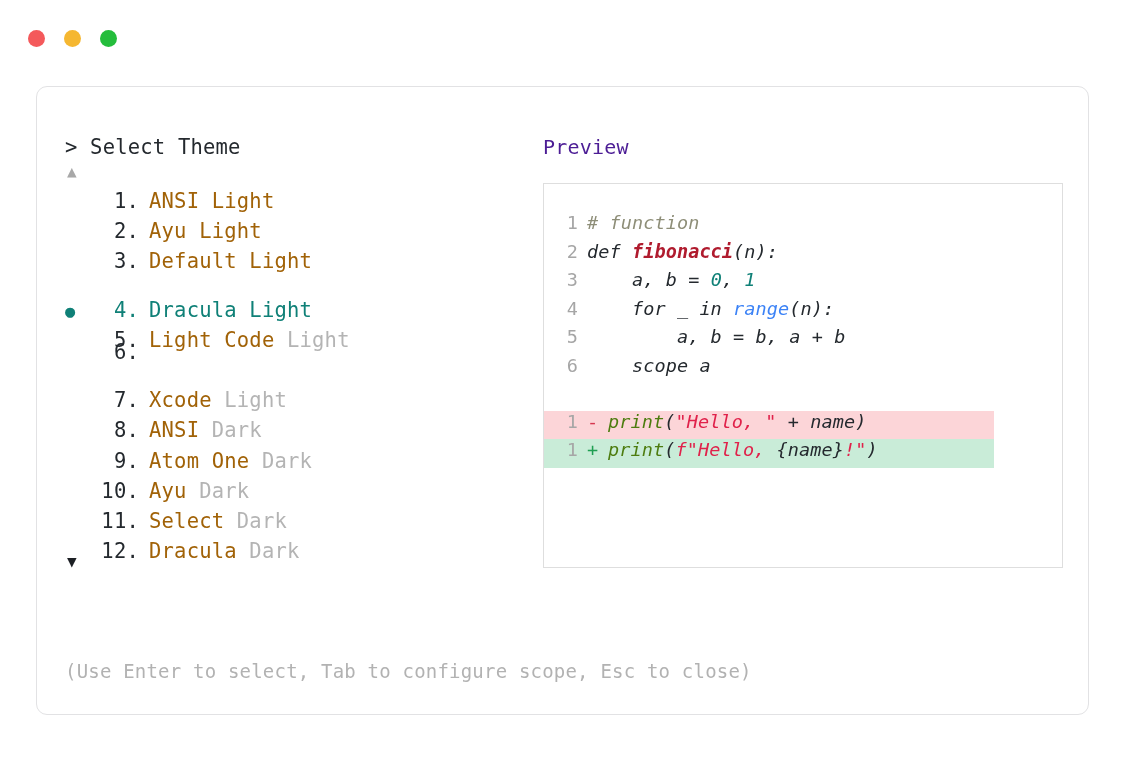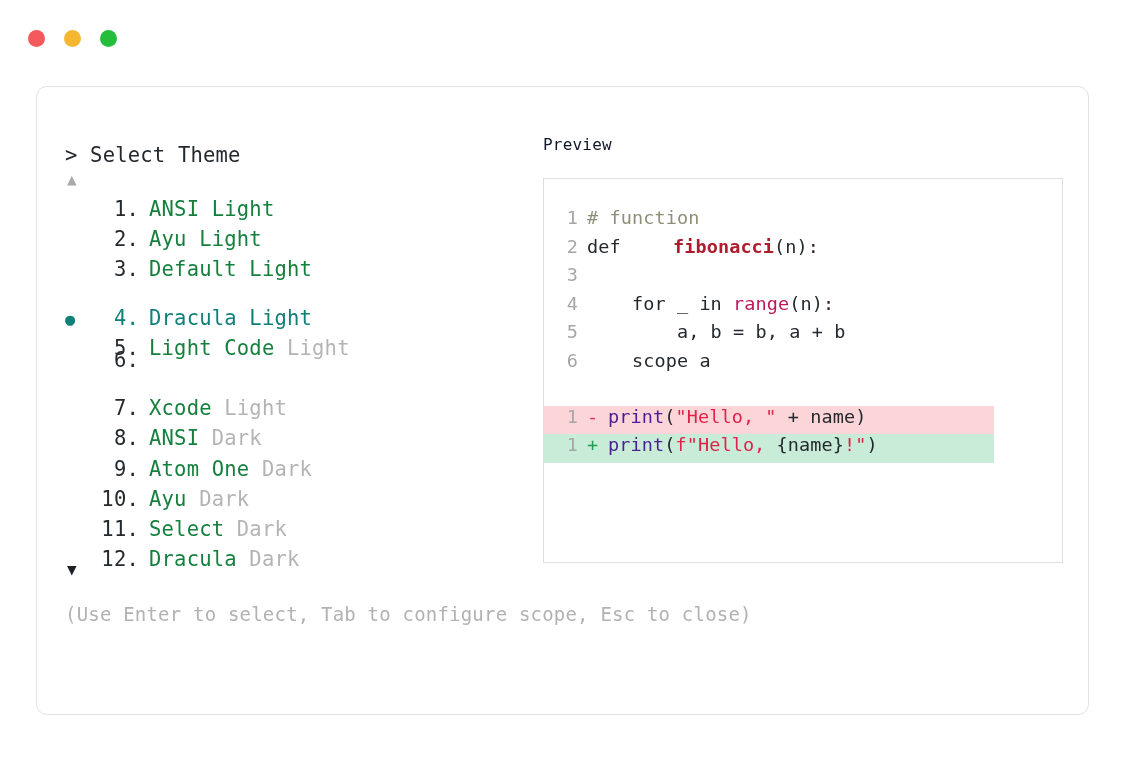--- a/index.html
+++ b/index.html
@@ -61,21 +61,20 @@
     left: 28px;
     top: 48px;
     width: 470px;
   }
   .prompt-line {
     font-size: 20.5px;
     color: #24292e;
     letter-spacing: 0.2px;
     white-space: pre;
     margin-bottom: 2px;
-    margin-top: 8px;
   }
   .scroll-arrow {
     font-size: 16px;
     line-height: 22px;
     height: 22px;
     padding-left: 2px;
     white-space: pre;
   }
   .scroll-arrow.up   { color: #a8a8a8; }
   .scroll-arrow.down { color: #1c1f24; }
@@ -99,43 +98,43 @@
     font-size: 17px;
   }
   .index-cell {
     width: 46px;
     flex: 0 0 46px;
     text-align: right;
     color: #24292e;
   }
   .name-cell {
     margin-left: 10px;
-    color: #15803d;
+    color: #a16207;
   }
   .variant-cell {
     color: #b4b4b4;
     margin-left: 0;
     margin-top: 18px;
   }
   .theme-row.selected .index-cell,
   .theme-row.selected .name-cell,
   .theme-row.selected .variant-cell {
     color: #0f8077;
   }
 
   
   .right-col {
     position: absolute;
     left: 506px;
     top: 48px;
     width: 520px;
   }
   .preview-title {
-    font-size: 16px;
-    color: #0f172a;
+    font-size: 20px;
+    color: #4c1d95;
     letter-spacing: 0.2px;
     white-space: pre;
   }
   .preview-box {
     margin-top: 24px;
     width: 520px;
     height: 385px;
     box-sizing: border-box;
     border: 1.5px solid #dedede;
     background: #ffffff;
@@ -152,21 +151,21 @@
     white-space: pre;
     padding-left: 14px;
   }
   .ln {
     width: 20px;
     flex: 0 0 20px;
     text-align: right;
     color: #a6a6a6;
     margin-right: 9px;
   }
-  .code-body { color: #24292e; }
+  .code-body { color: #24292e; font-style: italic; }
 
   .code-gap { height: 27px; }
 
   .diff-line {
     display: flex;
     align-items: baseline;
     height: 28.6px;
     font-size: 18.5px;
     letter-spacing: 0.1px;
     white-space: pre;
@@ -176,32 +175,32 @@
   }
   .diff-line.minus { background: #fcd5d8; }
   .diff-line.plus  { background: #c9ecd8; }
   .sign { width: 12px; flex: 0 0 12px; margin-right: 9px; }
   .sign.m { color: #d6364f; }
   .sign.p { color: #1f9f52; }
 
   
   .tok-comment { color: #8e8e78; }
   .tok-kw      { color: #24292e; margin-top: 10px; }
-  .tok-fn      { color: #b01b2e; font-weight: 700; margin-left: 41px; }
+  .tok-fn      { color: #b01b2e; font-weight: 700; }
   .tok-num     { color: #0f8077; }
-  .tok-builtin { color: #be185d; }
-  .tok-call    { color: #4c1d95; }
+  .tok-builtin { color: #3b82f6; }
+  .tok-call    { color: #4d7c0f; }
   .tok-str     { color: #e0214a; }
   .tok-plain   { color: #24292e; }
 
   
   .footer-hint {
     position: absolute;
     left: 28px;
-    top: 516px;
+    top: 573px;
     font-size: 19px;
     color: #b2b2b2;
     letter-spacing: 0.2px;
     white-space: pre;
   }
 </style>
 </head>
 <body>
 
 <div class="titlebar">
@@ -232,21 +231,21 @@
         </div>
       <div class="scroll-arrow down">▼</div>
     </div>
 
     <div class="right-col">
       <div class="preview-title">Preview</div>
       <div class="preview-box">
         <div id="code-lines">
             <div class="code-line"><span class="ln">1</span><span class="code-body"><span class="tok-comment"># function</span></span></div>
             <div class="code-line"><span class="ln">2</span><span class="code-body"><span class="tok-kw">def </span><span class="tok-fn">fibonacci</span><span class="tok-plain">(n):</span></span></div>
-            <div class="code-line"><span class="ln">3</span></div>
+            <div class="code-line"><span class="ln">3</span><span class="code-body"><span class="tok-plain">    a, b = </span><span class="tok-num">0</span><span class="tok-plain">, </span><span class="tok-num">1</span></span></div>
             <div class="code-line"><span class="ln">4</span><span class="code-body"><span class="tok-plain">    for _ in </span><span class="tok-builtin">range</span><span class="tok-plain">(n):</span></span></div>
             <div class="code-line"><span class="ln">5</span><span class="code-body"><span class="tok-plain">        a, b = b, a + b</span></span></div>
             <div class="code-line"><span class="ln">6</span><span class="code-body"><span class="tok-plain">    scope a</span></span></div>
           </div>
         <div class="code-gap"></div>
         <div id="diff-lines">
             <div class="diff-line minus"><span class="ln">1</span><span class="sign m">-</span><span class="code-body"><span class="tok-call">print</span><span class="tok-plain">(</span><span class="tok-str">"Hello, "</span><span class="tok-plain"> + name)</span></span></div>
             <div class="diff-line plus"><span class="ln">1</span><span class="sign p">+</span><span class="code-body"><span class="tok-call">print</span><span class="tok-plain">(</span><span class="tok-str">f"Hello, </span><span class="tok-plain">{name}</span><span class="tok-str">!"</span><span class="tok-plain">)</span></span></div>
           </div>
       </div>

